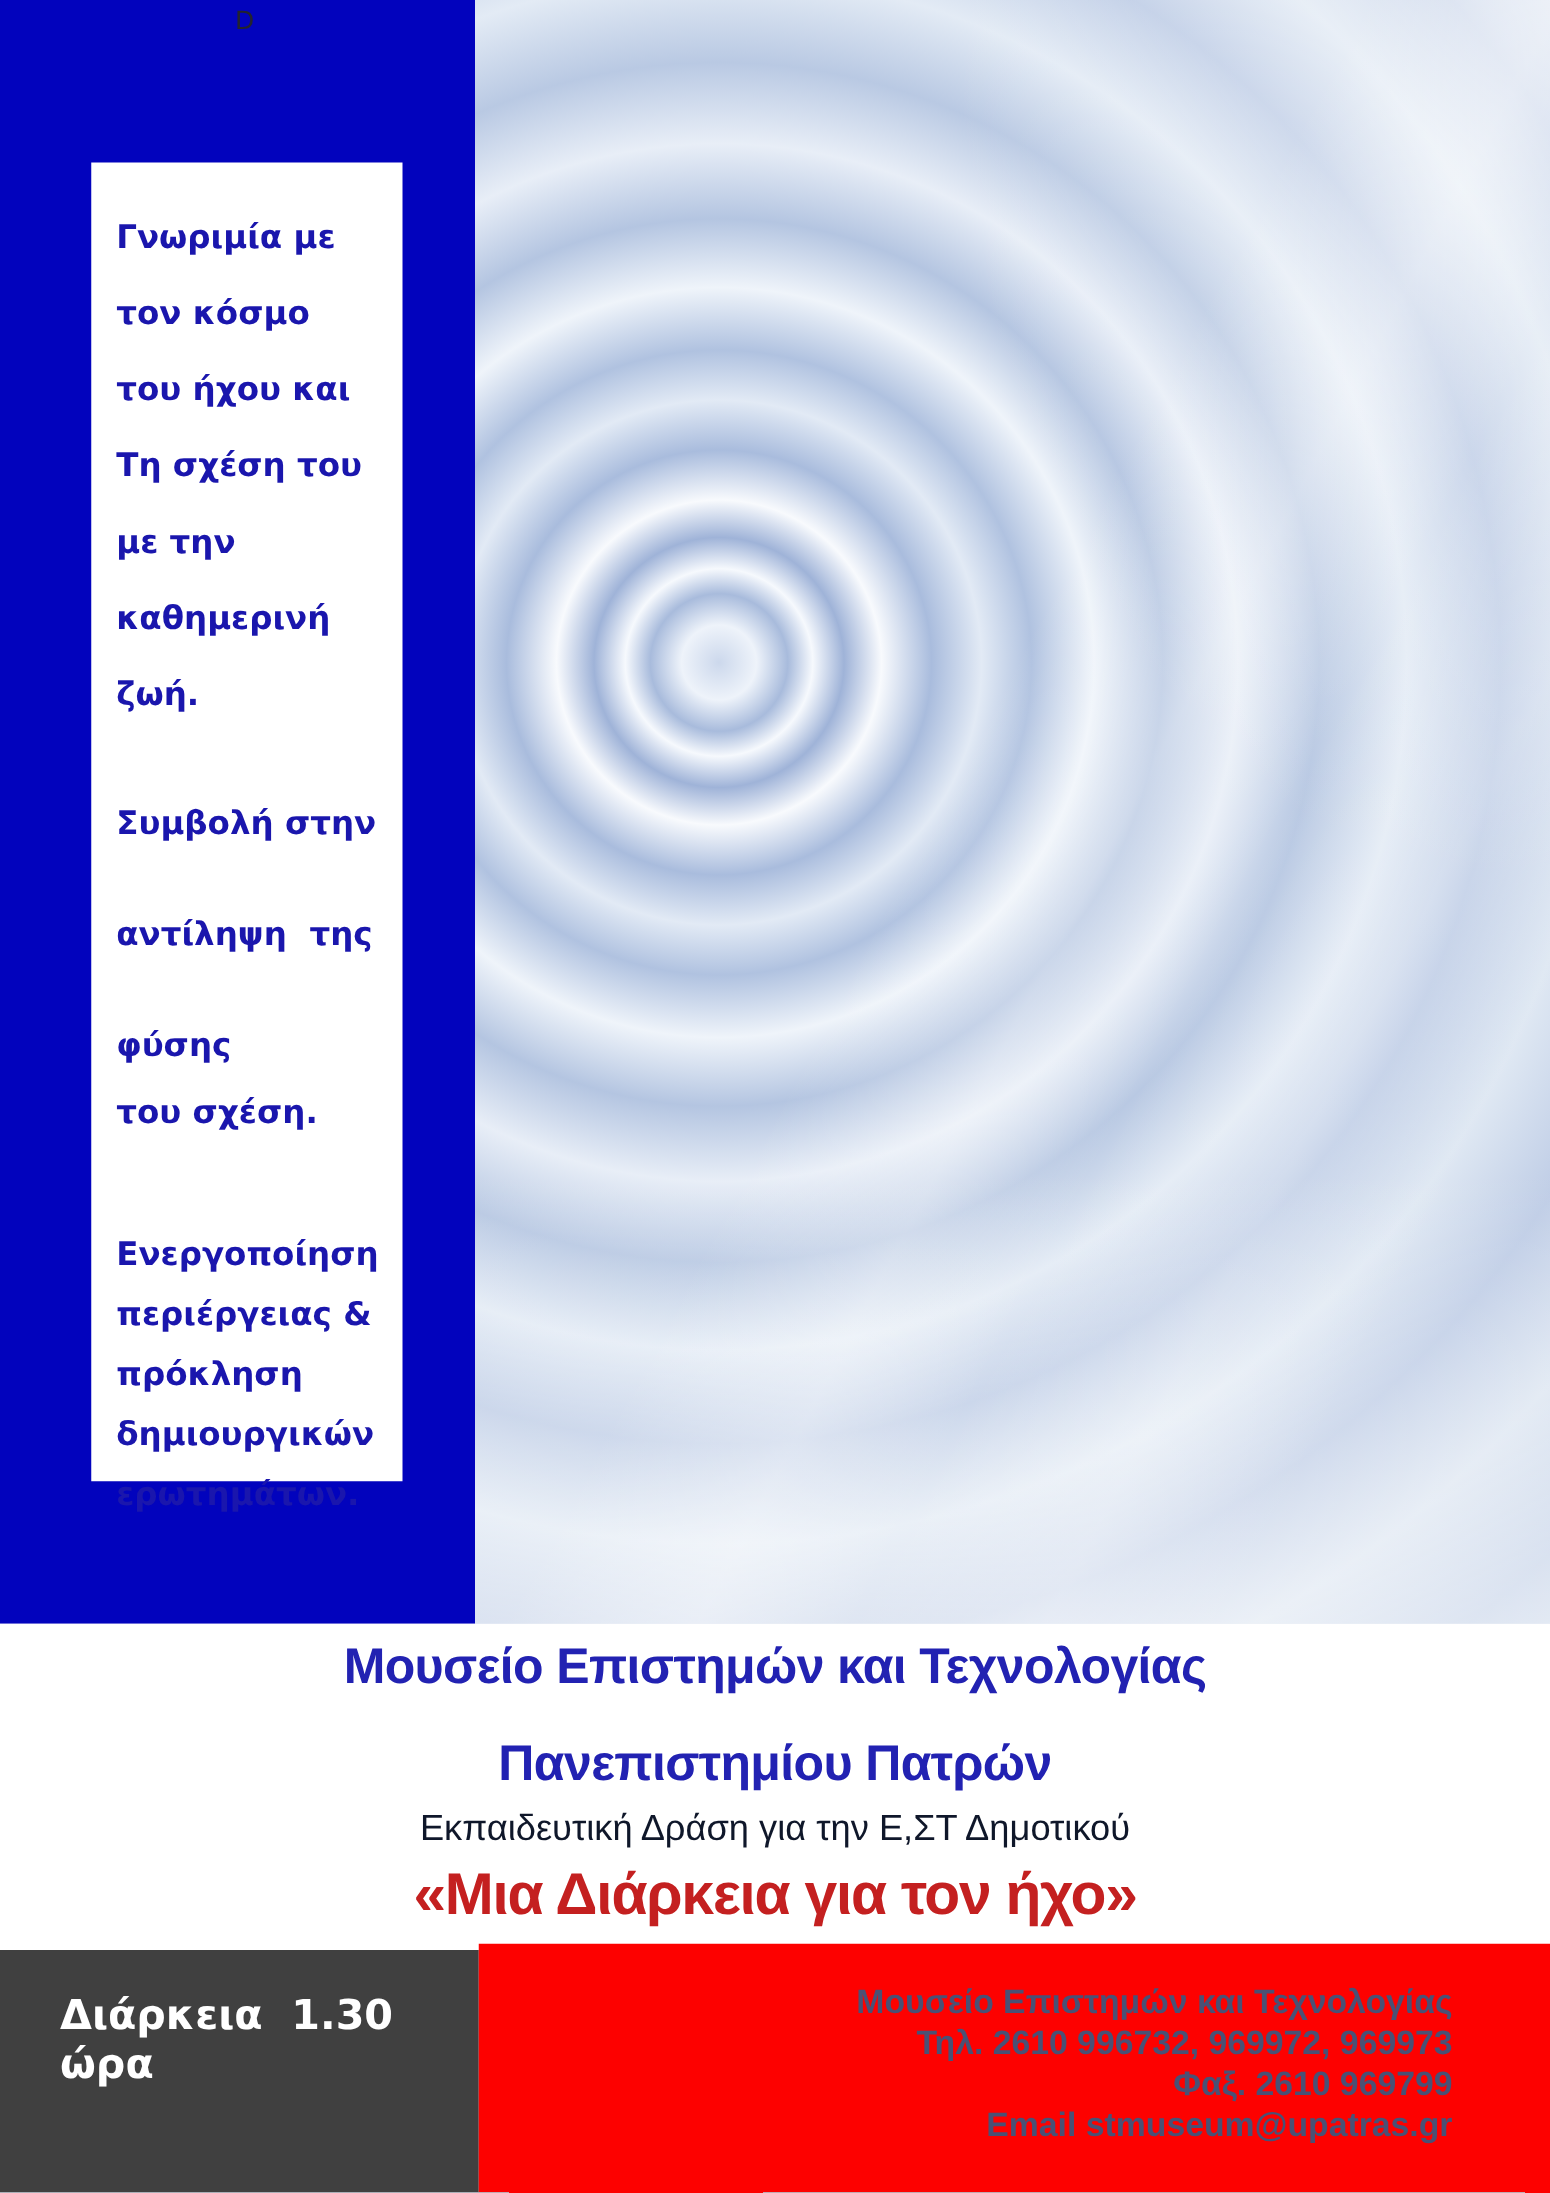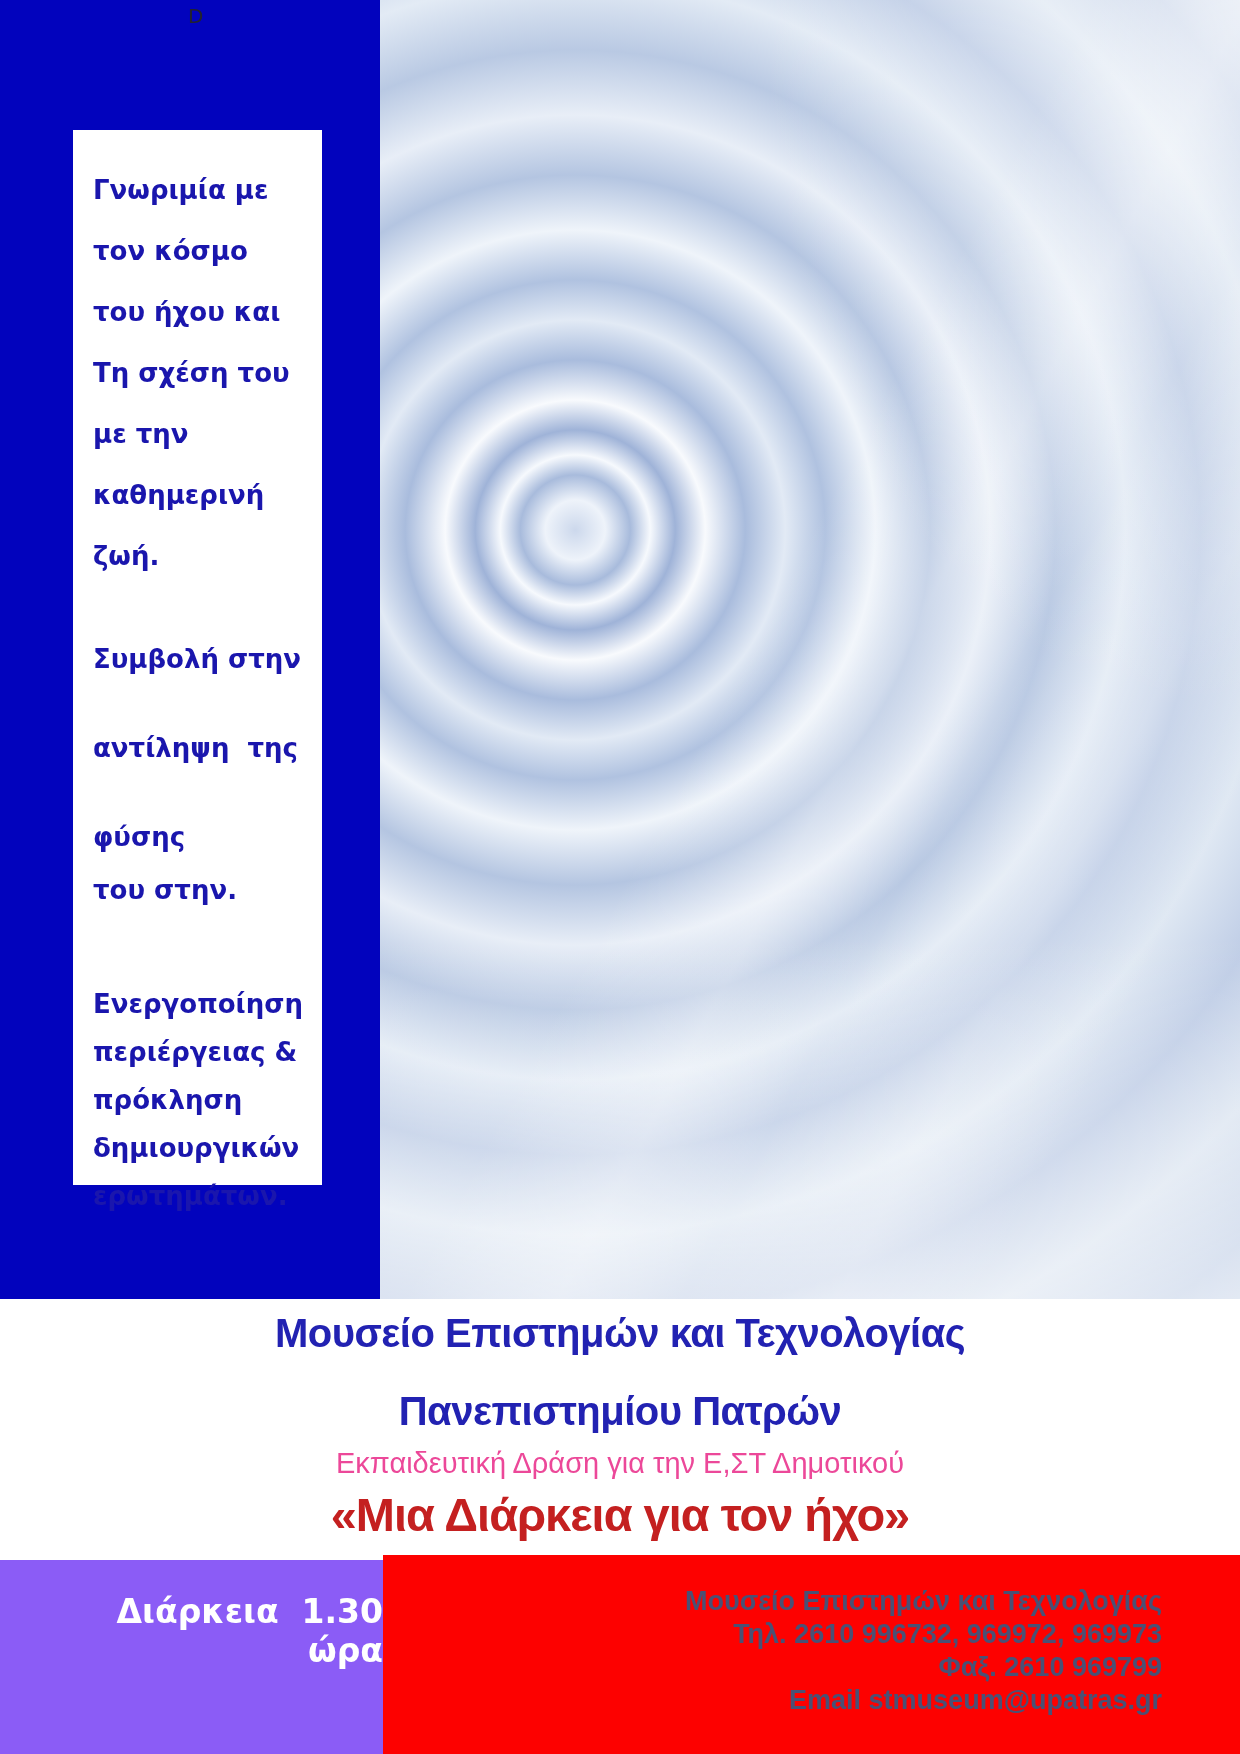--- a/index.html
+++ b/index.html
@@ -39,24 +39,24 @@
         #dfe8f3 705px,#bfcde6 790px,#dce5f1 880px,#c2d0e7 975px,#d9e2ef 1075px,
         #c5d2e9 1180px,#d6e0ee 1290px),
       #c6d2e9;
   }
   
   .middle{position:absolute;left:0;top:1299px;width:1240px;height:256px;background:#ffffff;text-align:center;}
   .m-line{position:absolute;left:0;right:0;text-align:center;font-family:"Liberation Sans",sans-serif;white-space:pre-wrap;}
   .m-title{font-weight:bold;color:#2222b2;font-size:40px;letter-spacing:-0.5px;}
   .m-title1{top:12px;}
   .m-title2{top:90px;}
-  .m-sub{top:148px;color:#ec4899;font-size:29px;}
+  .m-sub{top:148px;color:#0f172a;font-size:29px;}
   .m-event{top:188px;color:#c42020;font-weight:bold;font-size:47px;letter-spacing:-1px;}
   
-  .bottom-left{position:absolute;left:0;top:1560px;width:383px;height:194px;background:#8b5cf6;text-align:right;}
+  .bottom-left{position:absolute;left:0;top:1560px;width:383px;height:194px;background:#404040;}
   .duration{
     position:absolute;left:48px;top:32px;color:#ffffff;font-weight:bold;
     font-size:33px;white-space:pre-wrap;
   }
   .bottom-right{
     position:absolute;left:383px;top:1555px;width:857px;height:199px;background:#fd0100;
     box-sizing:border-box;padding:30px 78px 0 0;text-align:right;
     font-family:"Liberation Sans",sans-serif;font-weight:bold;color:#4a5175;font-size:27px;
   }
   .contact-line{line-height:33px;white-space:pre-wrap;}
@@ -78,21 +78,21 @@
         <div class="line">με την</div>
         <div class="line">καθημερινή</div>
         <div class="line">ζωή.</div>
       </div>
       <div class="p2">
         <div class="line">Συμβολή στην</div>
         <div class="line">αντίληψη  της</div>
         <div class="line">φύσης</div>
       </div>
       <div class="p3">
-        <div class="line">του στην.</div>
+        <div class="line">του σχέση.</div>
       </div>
       <div class="p4">
         <div class="line">Ενεργοποίηση</div>
         <div class="line">περιέργειας &amp;</div>
         <div class="line">πρόκληση</div>
         <div class="line">δημιουργικών</div>
         <div class="line">ερωτημάτων.</div>
       </div>
     </div>
   </div>

